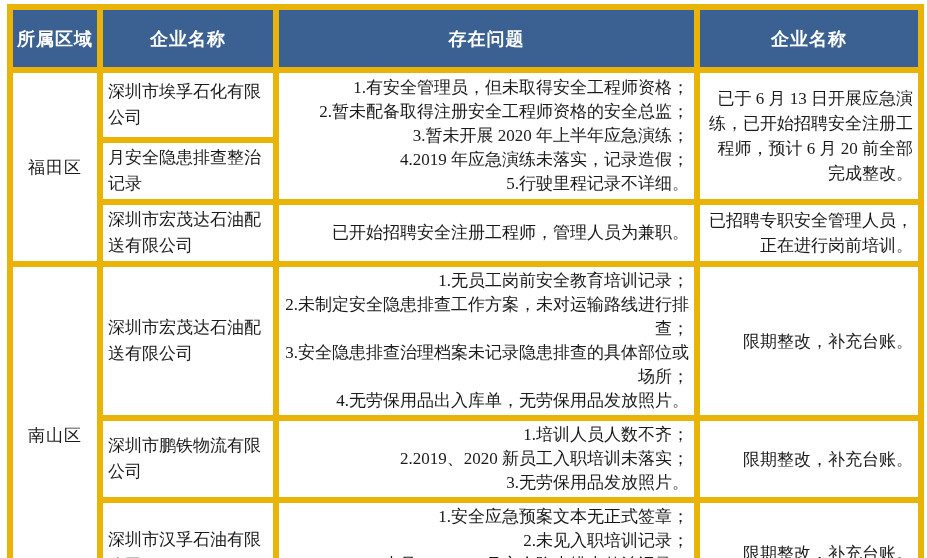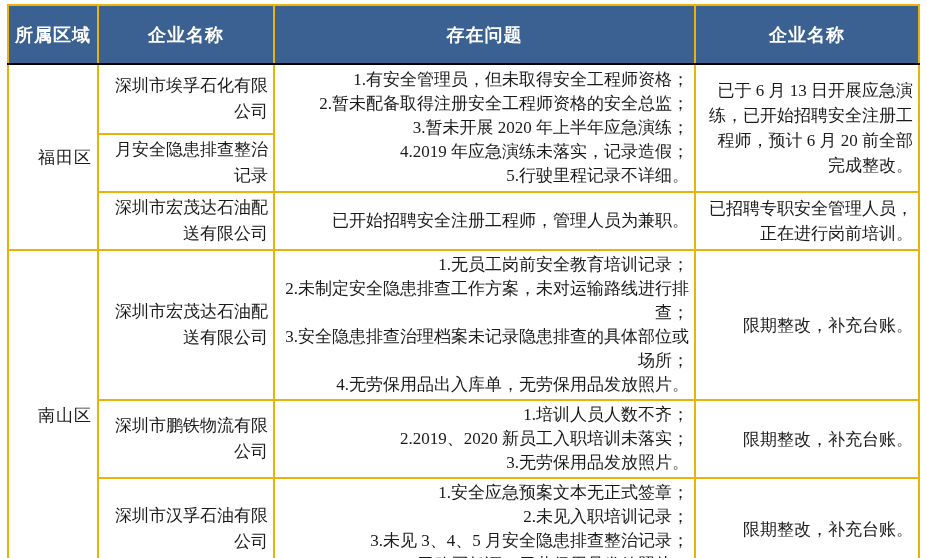--- a/index.html
+++ b/index.html
@@ -18,21 +18,21 @@
     background: #ffffff;
   }
   table.insp {
     border-collapse: collapse;
     table-layout: fixed;
     width: 911px;
     font-family: "Liberation Serif", "DejaVu Serif", serif;
     color: #1a1a1a;
   }
   table.insp, table.insp th, table.insp td {
-    border: 2px solid #eab308;
+    border: 6px solid #eab308;
   }
   table.insp {
     border: 2px solid #000000;
   }
   table.insp th {
     background: #3a6191;
     color: #ffffff;
     font-family: "Liberation Sans", "DejaVu Sans", sans-serif;
     font-weight: bold;
     font-size: 18px;
@@ -41,25 +41,25 @@
     vertical-align: middle;
     letter-spacing: 1px;
     border-bottom: 2px solid #000000;
   }
   table.insp td {
     font-size: 17px;
     vertical-align: middle;
     padding: 2px 5px;
   }
   td.region-cell {
-    text-align: right;
+    text-align: center;
     letter-spacing: 1px;
   }
   td.company-cell {
-    text-align: right;
+    text-align: left;
     line-height: 26px;
     padding: 2px 14px;
   }
   td.problems-cell {
     text-align: right;
     white-space: pre-line;
     line-height: 24px;
     padding: 3px 4px 3px 6px;
   }
   td.rect-cell {

